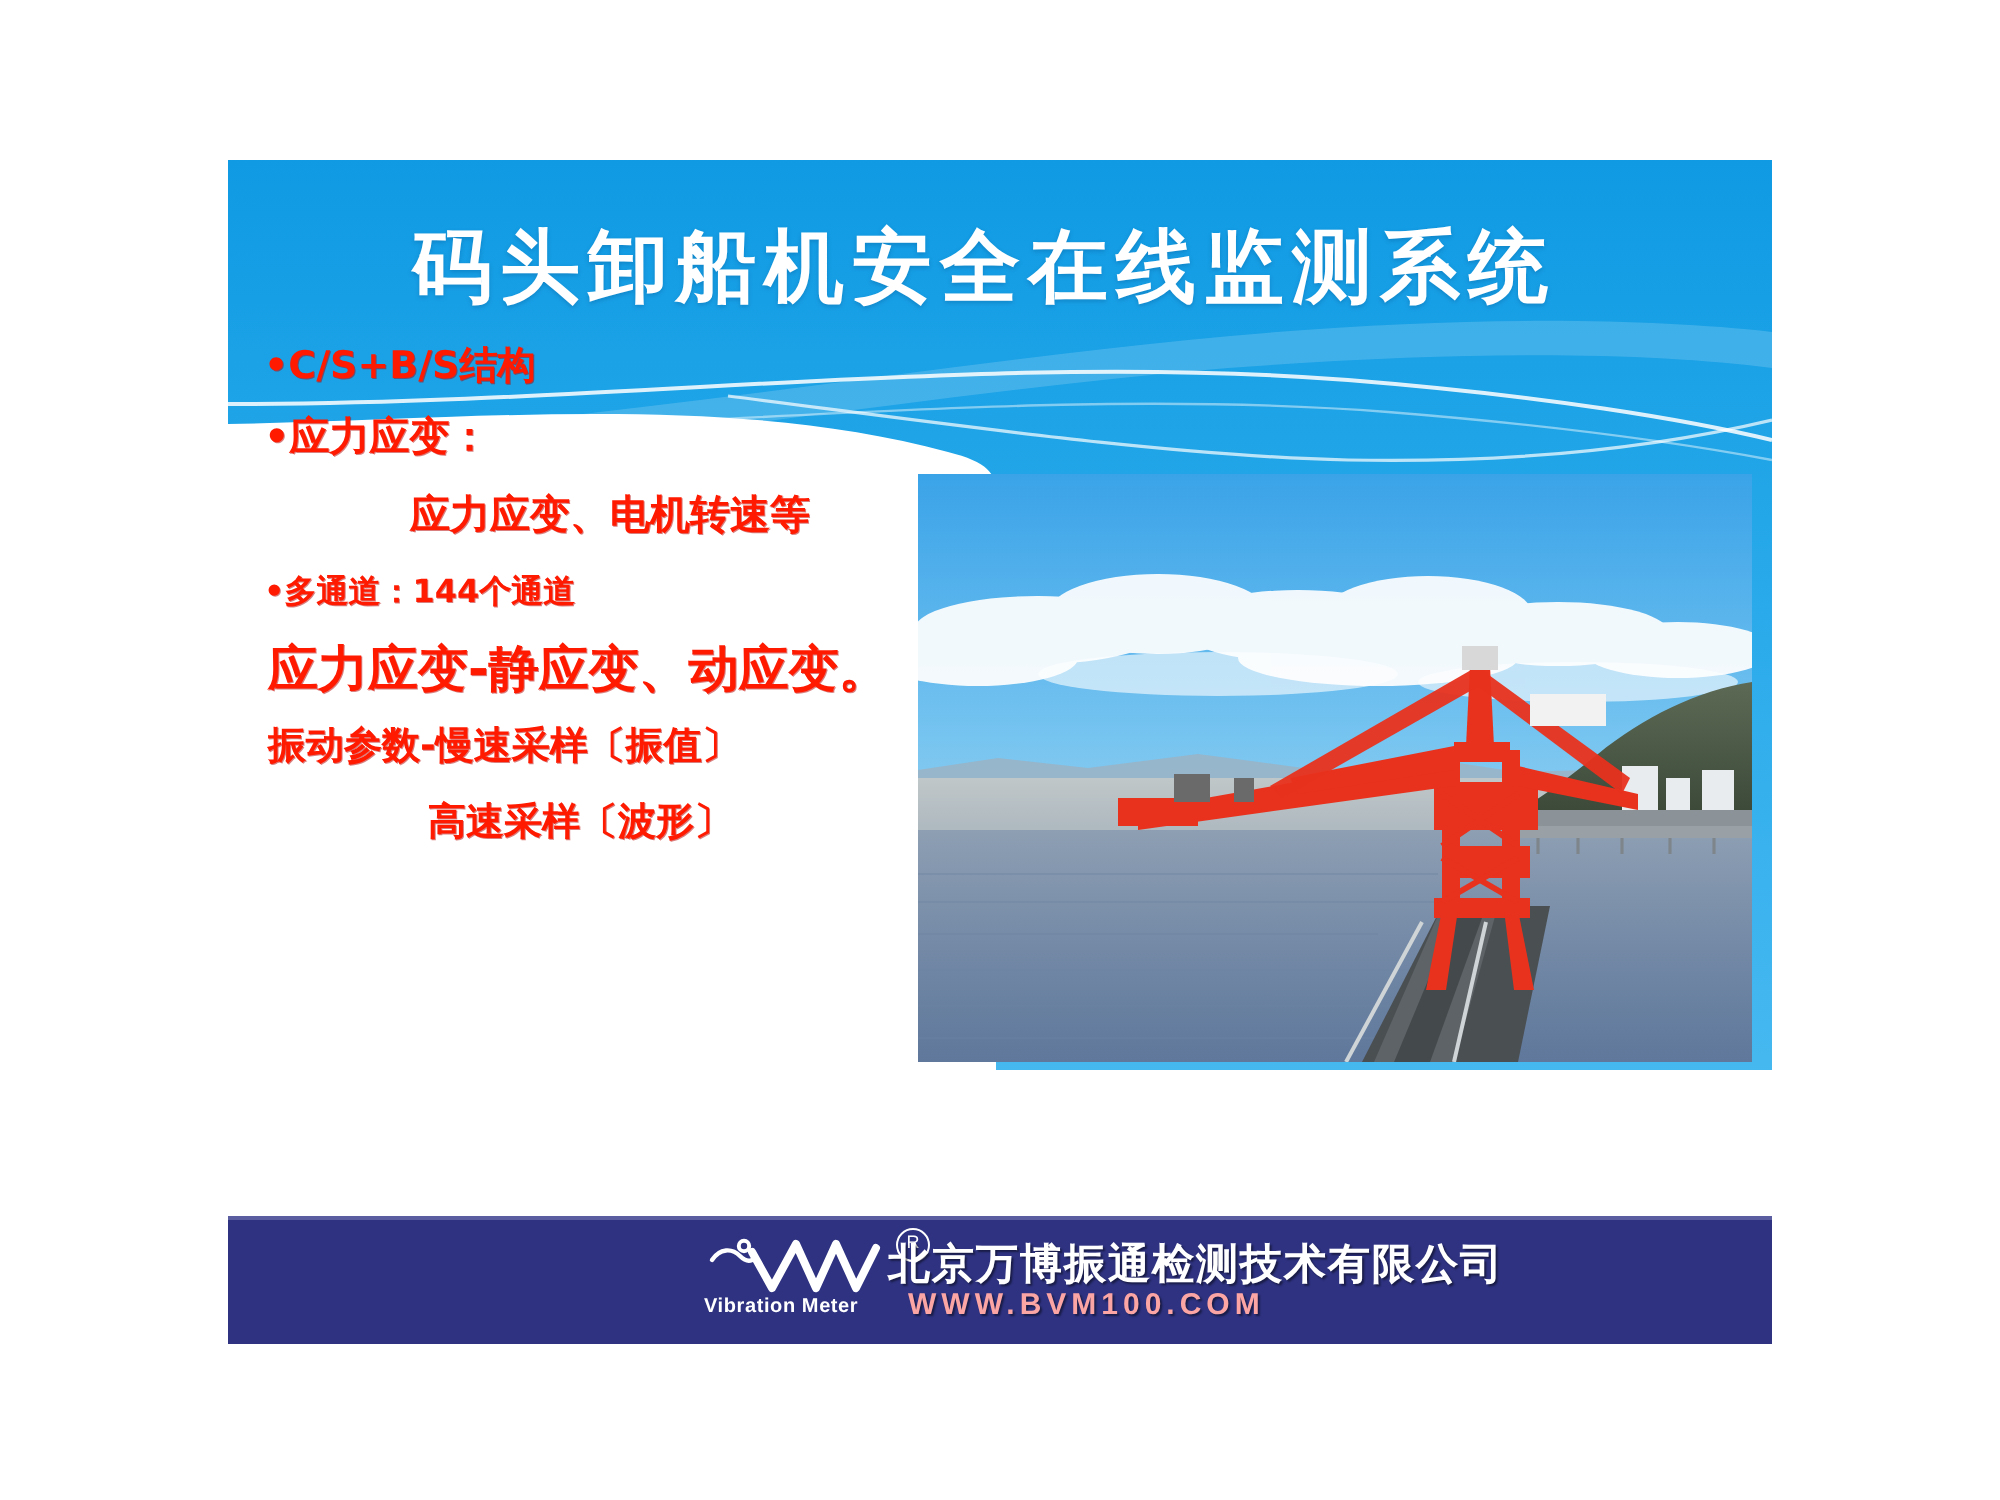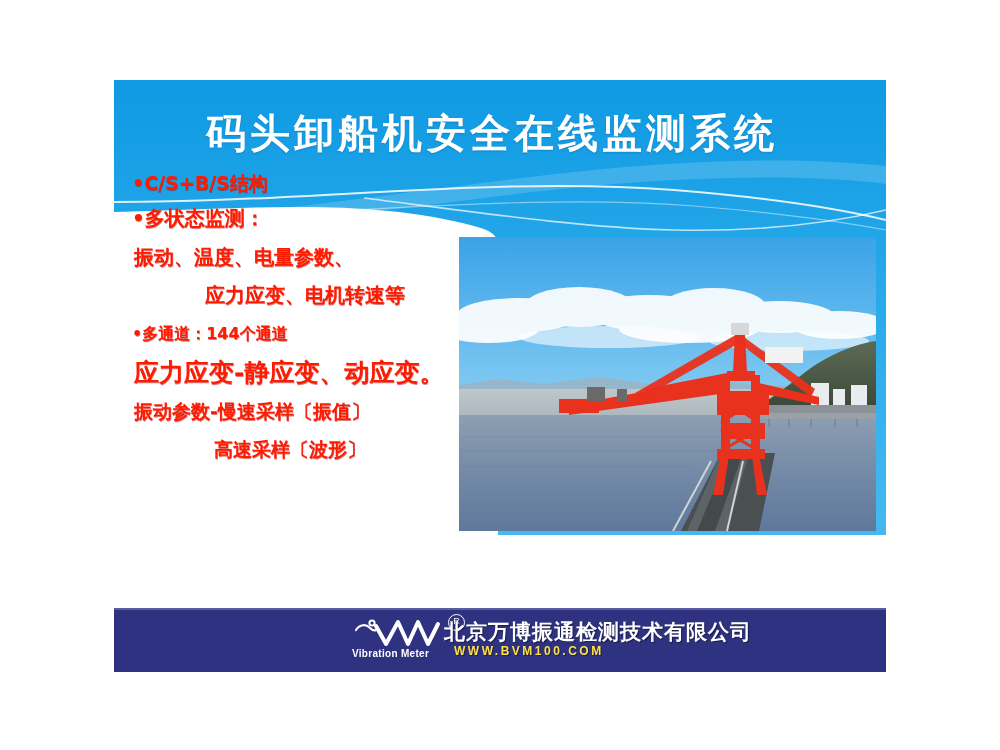--- a/index.html
+++ b/index.html
@@ -65,21 +65,21 @@
     font-size:10px;font-weight:bold;letter-spacing:.3px;
     font-family:"Liberation Sans",sans-serif;
   }
   .cn-name{
     position:absolute;left:330px;top:10px;color:#ffffff;font-size:21px;font-weight:bold;
     letter-spacing:1px;white-space:nowrap;
     font-family:"DejaVu Sans","Liberation Sans",sans-serif;
     text-shadow:1px 1px 1px rgba(0,0,0,.45);
   }
   .url{
-    position:absolute;left:340px;top:36px;color:#fde047;font-size:12px;font-weight:bold;
+    position:absolute;left:340px;top:36px;color:#fca5a5;font-size:15px;font-weight:bold;
     letter-spacing:2.5px;white-space:nowrap;
     font-family:"Liberation Sans",sans-serif;
     text-shadow:1px 1px 1px rgba(0,0,0,.45);
   }
 </style>
 </head>
 <body>
 
 <div id="slide">
 
@@ -92,22 +92,21 @@
 
   <svg class="whitebody" viewBox="0 0 772 592" preserveAspectRatio="none">
     <path d="M0 592 L0 132 C 120 130, 250 116, 360 146 C 380 151, 384 157, 384 166 L384 592 Z" fill="#ffffff"></path>
     <rect x="0" y="455" width="772" height="137" fill="#ffffff"></rect>
   </svg>
 
   <div class="title">码头卸船机安全在线监测系统</div>
 
   <div class="bullets">
     <div class="b-line l0">•C/S+B/S结构</div>
-    <div class="b-line l1">•多状态监测：</div>
-    <div class="b-line l2">振动、温度、电量参数、</div>
+    <div class="b-line l1">•应力应变：</div>
     <div class="b-line l3">应力应变、电机转速等</div>
     <div class="b-line l4">•多通道：144个通道</div>
     <div class="b-line l6">应力应变-静应变、动应变。</div>
     <div class="b-line l7">振动参数-慢速采样〔振值〕</div>
     <div class="b-line l8">高速采样〔波形〕</div>
   </div>
 
   <div id="photo">
     <svg class="ph-layer" viewBox="0 0 417 294" preserveAspectRatio="none">
       <defs>

